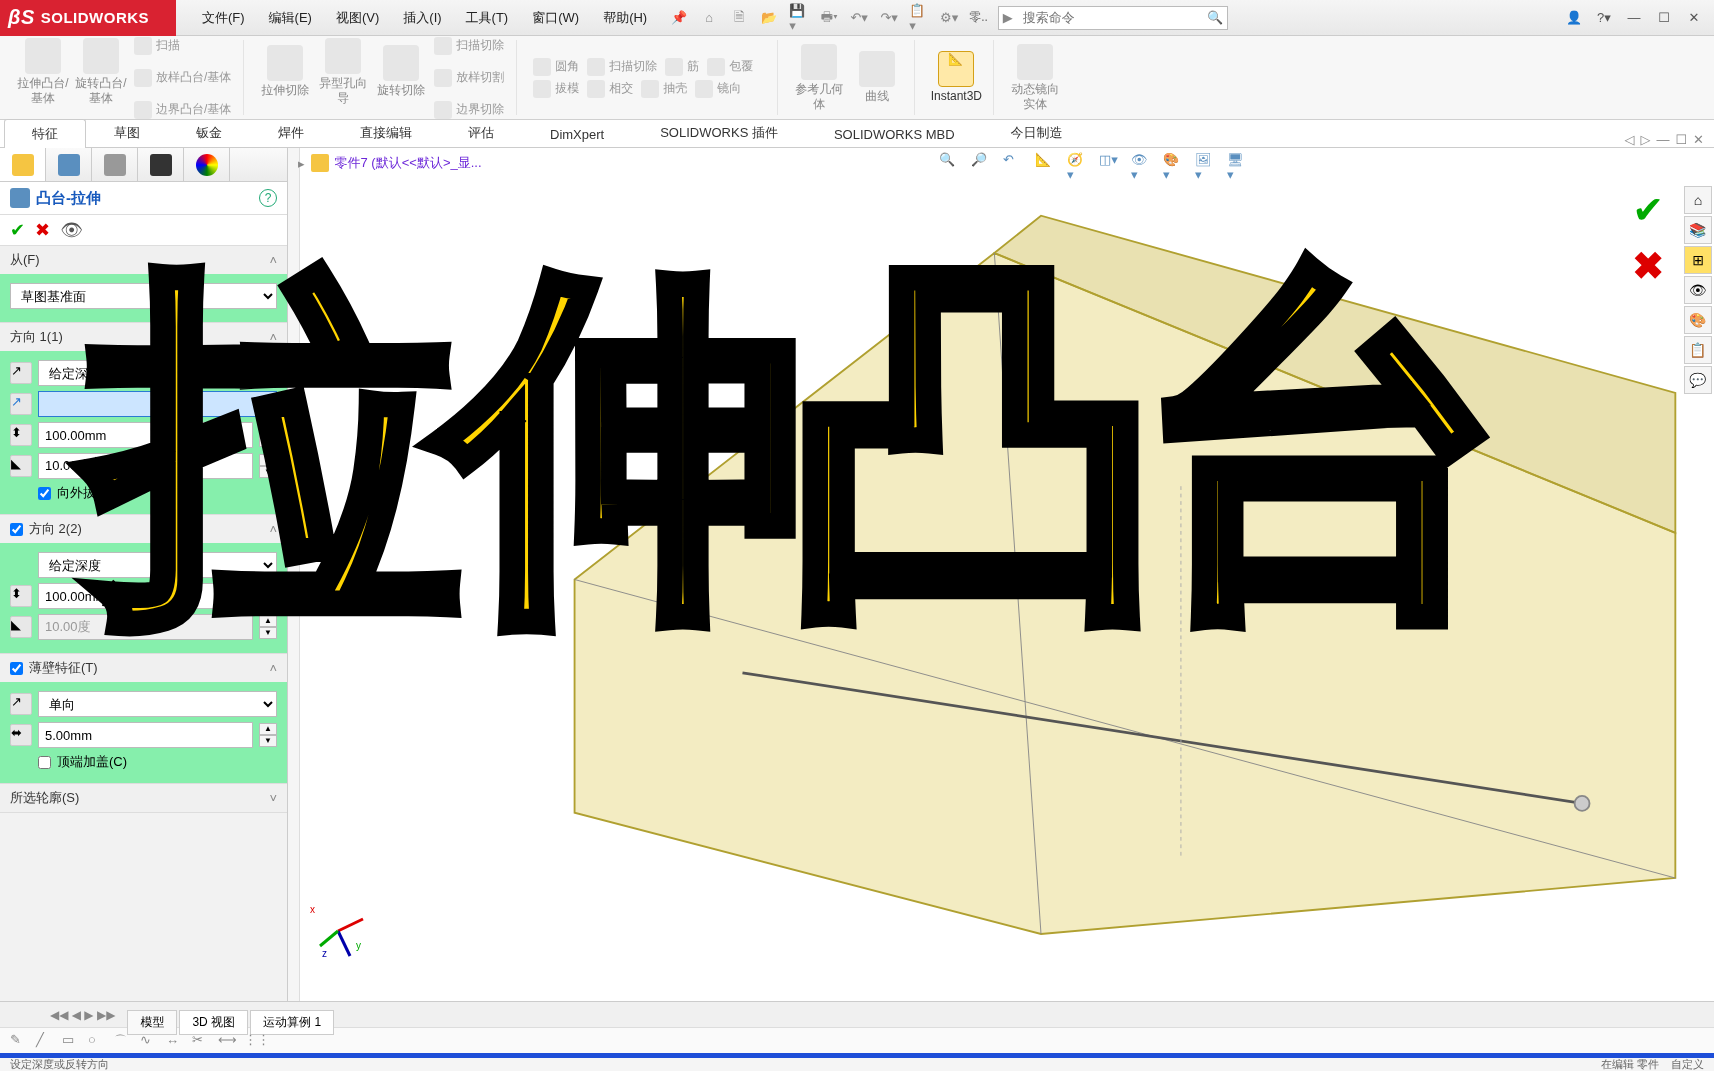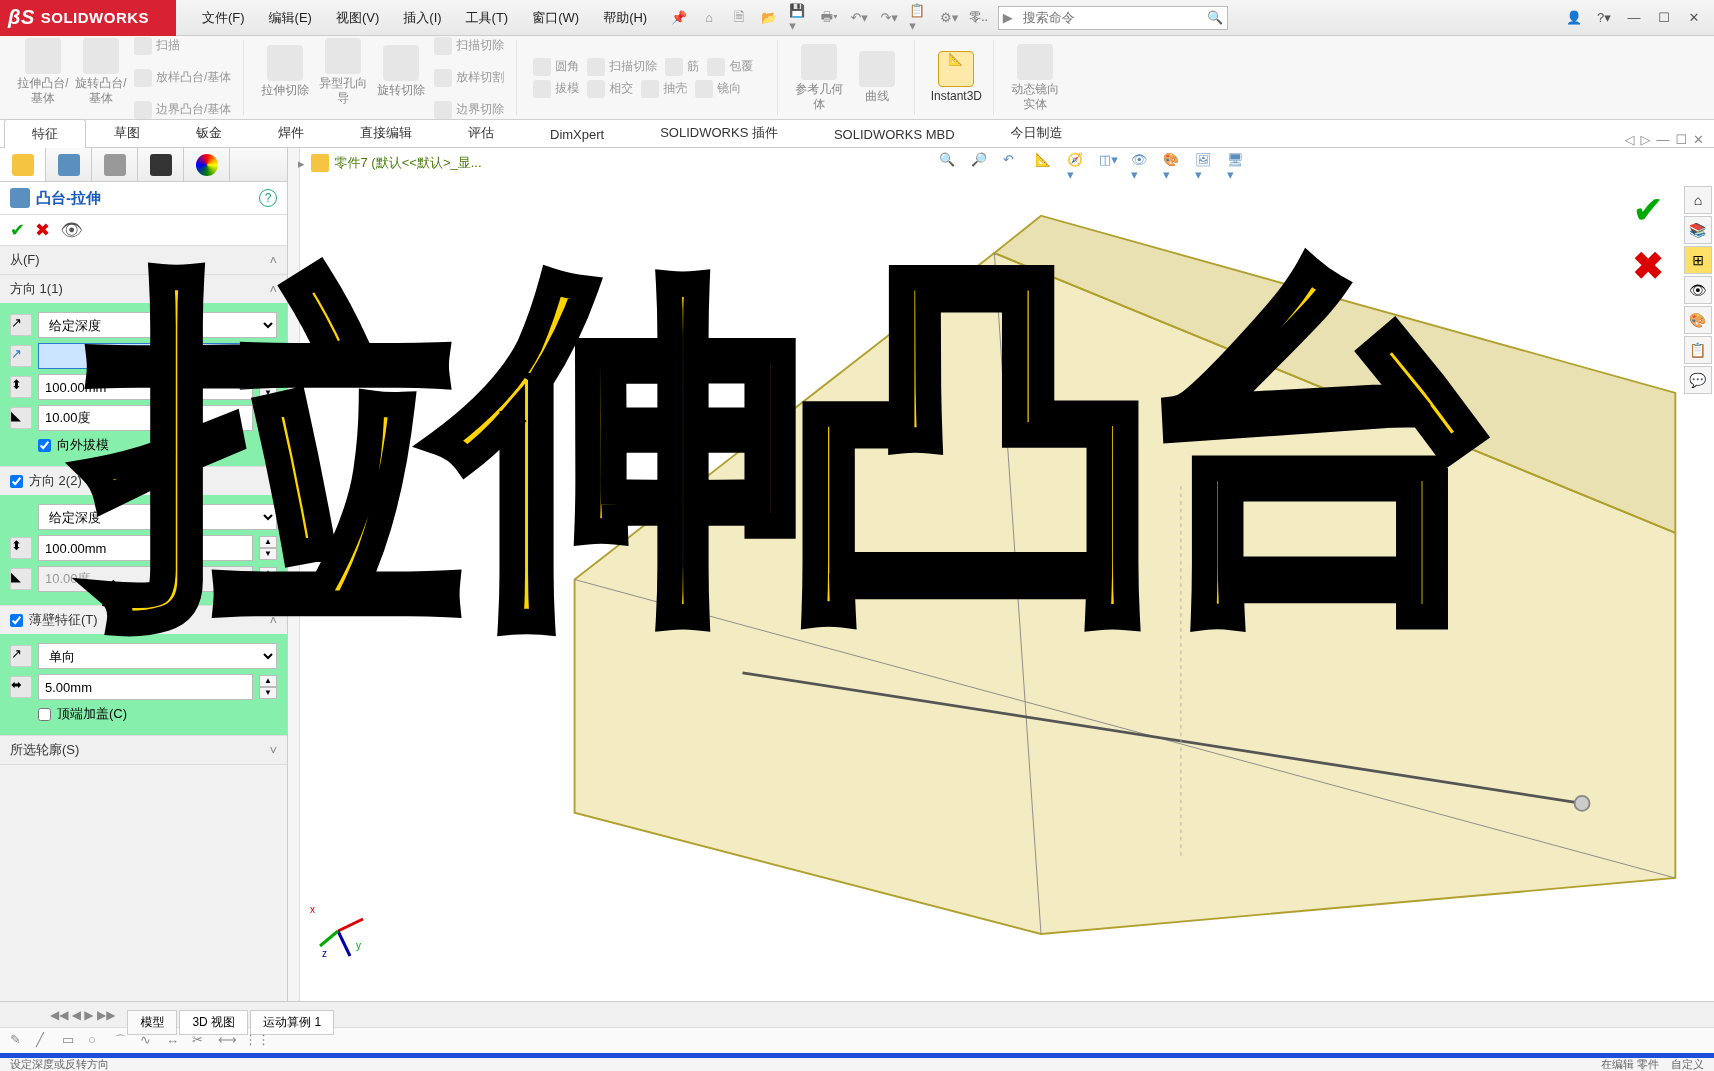--- a/index.html
+++ b/index.html
@@ -64,21 +64,21 @@
 .row select, .row input[type=text] { flex: 1; height: 26px; border: 1px solid #bbb; padding: 0 6px; font-size: 13px; background: #fff; }
 .row input[type=text].disabled { background: #f0f0f0; color: #999; }
 .row .spin { width: 18px; display: flex; flex-direction: column; }
 .row .spin span { height: 12px; border: 1px solid #bbb; background: #f5f5f5; font-size: 8px; text-align: center; line-height: 10px; }
 .chk { display: flex; align-items: center; gap: 6px; margin: 4px 0 4px 28px; font-size: 13px; }
 .sec-head input[type=checkbox] { margin-right: 6px; }
 
 
 .viewport { flex: 1; background: #fff; position: relative; overflow: hidden; }
 .view-header { position: absolute; top: 0; left: 0; right: 0; height: 30px; display: flex; align-items: center; padding: 0 10px; gap: 6px; z-index: 5; }
-.view-header .breadcrumb { color: #4d7c0f; font-size: 13px; }
+.view-header .breadcrumb { color: #6d28d9; font-size: 13px; }
 .view-toolbar { position: absolute; top: 0; left: 50%; transform: translateX(-20%); display: flex; gap: 10px; align-items: center; z-index: 5; padding-top: 4px; }
 .view-toolbar .ico { width: 22px; height: 22px; color: #5a8fbf; }
 .confirm-icons { position: absolute; right: 50px; top: 40px; display: flex; flex-direction: column; gap: 12px; z-index: 6; }
 .confirm-icons .big-ok { font-size: 38px; color: #0a0; }
 .confirm-icons .big-x { font-size: 38px; color: #d00; font-weight: bold; }
 
 .right-toolbar { position: absolute; right: 0; top: 38px; width: 30px; display: flex; flex-direction: column; gap: 2px; z-index: 5; }
 .right-toolbar span { width: 28px; height: 28px; border: 1px solid #ccc; background: #f5f5f5; display: flex; align-items: center; justify-content: center; font-size: 14px; }
 
 
@@ -313,20 +313,25 @@
       <span class="ok">✔</span>
       <span class="cancel">✖</span>
       <span class="eye">👁</span>
     </div>
 
     <div class="section">
       <div class="sec-head">
         <span>从(F)</span>
         <span class="chev">˄</span>
       </div>
+      <div class="sec-body">
+        <div class="row">
+          <select><option>草图基准面</option></select>
+        </div>
+      </div>
     </div>
 
     <div class="section">
       <div class="sec-head">
         <span>方向 1(1)</span>
         <span class="chev">˄</span>
       </div>
       <div class="sec-body">
         <div class="row">
           <div class="ico">↗</div>

